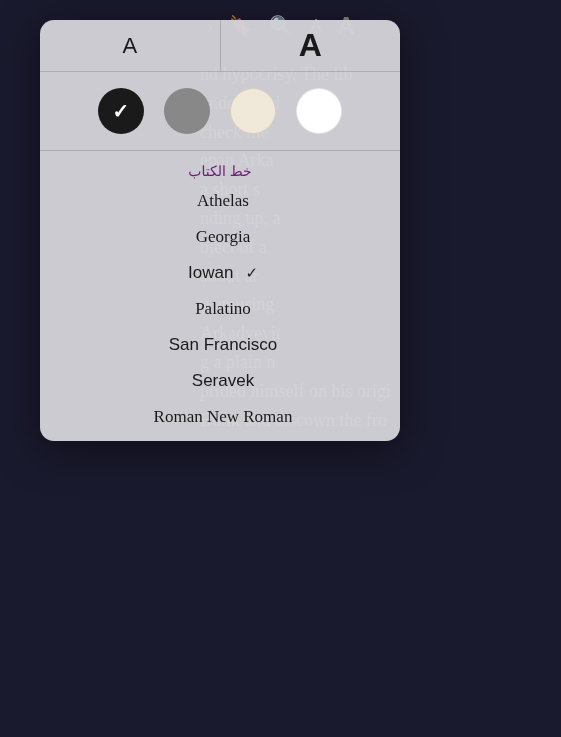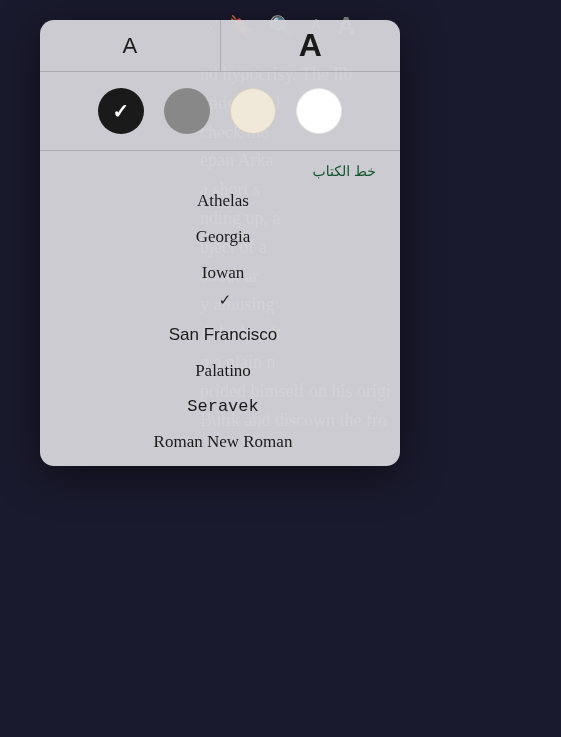--- a/index.html
+++ b/index.html
@@ -153,24 +153,24 @@
       font-size: 20px;
       font-weight: 700;
     }
 
     
     .font-list {
       padding: 6px 0;
     }
 
     .font-header {
-      text-align: right;
+      text-align: center;
       padding: 6px 24px 4px;
       font-size: 14px;
-      color: #14532d;
+      color: #701a75;
       direction: rtl;
     }
 
     .font-item {
       display: flex;
       align-items: center;
       justify-content: center;
       padding: 8px 35px;
       font-size: 17px;
       color: #1a1a1a;
@@ -182,24 +182,24 @@
 
     .font-item .check-mark {
       font-size: 15px;
       color: #1a1a1a;
       margin-left: 4px;
     }
 
     .font-athelas { font-family: Athelas, serif; }
     .font-charter { font-family: Charter, 'Bitstream Charter', Georgia, serif; }
     .font-georgia { font-family: Georgia, serif; text-align: center; }
-    .font-iowan { font-family: Liberation Serif, serif; flex-direction: column; }
+    .font-iowan { font-family: Liberation Sans, sans-serif; }
     .font-palatino { font-family: Palatino, 'Palatino Linotype', serif; }
     .font-sf { font-family: -apple-system, 'San Francisco', sans-serif; }
-    .font-seravek { font-family: Liberation Mono, monospace; justify-content: center; }
+    .font-seravek { font-family: Liberation Sans, sans-serif; justify-content: center; }
     .font-tnr { font-family: 'Times New Roman', Times, serif; }
   </style>
 </head>
 <body>
 
 <div class="book-bg">
   <div class="book-text">
     nd hypocrisy. The lib<br>
     understood<br>
     check the<br>
@@ -252,26 +252,26 @@
     <div class="font-item font-athelas">
       <span>Athelas</span>
     </div>
     <div class="font-item font-georgia">
       <span>Georgia</span>
     </div>
     <div class="font-item font-iowan">
       <span>Iowan</span>
       <span class="check-mark">✓</span>
     </div>
+    <div class="font-item font-palatino">
+      <span>Palatino</span>
+    </div>
     <div class="font-item font-sf">
       <span>San Francisco</span>
     </div>
-    <div class="font-item font-palatino">
-      <span>Palatino</span>
-    </div>
     <div class="font-item font-seravek">
       <span>Seravek</span>
     </div>
     <div class="font-item font-tnr">
       <span>Roman New Roman</span>
     </div>
   </div>
 
 </div>
 

